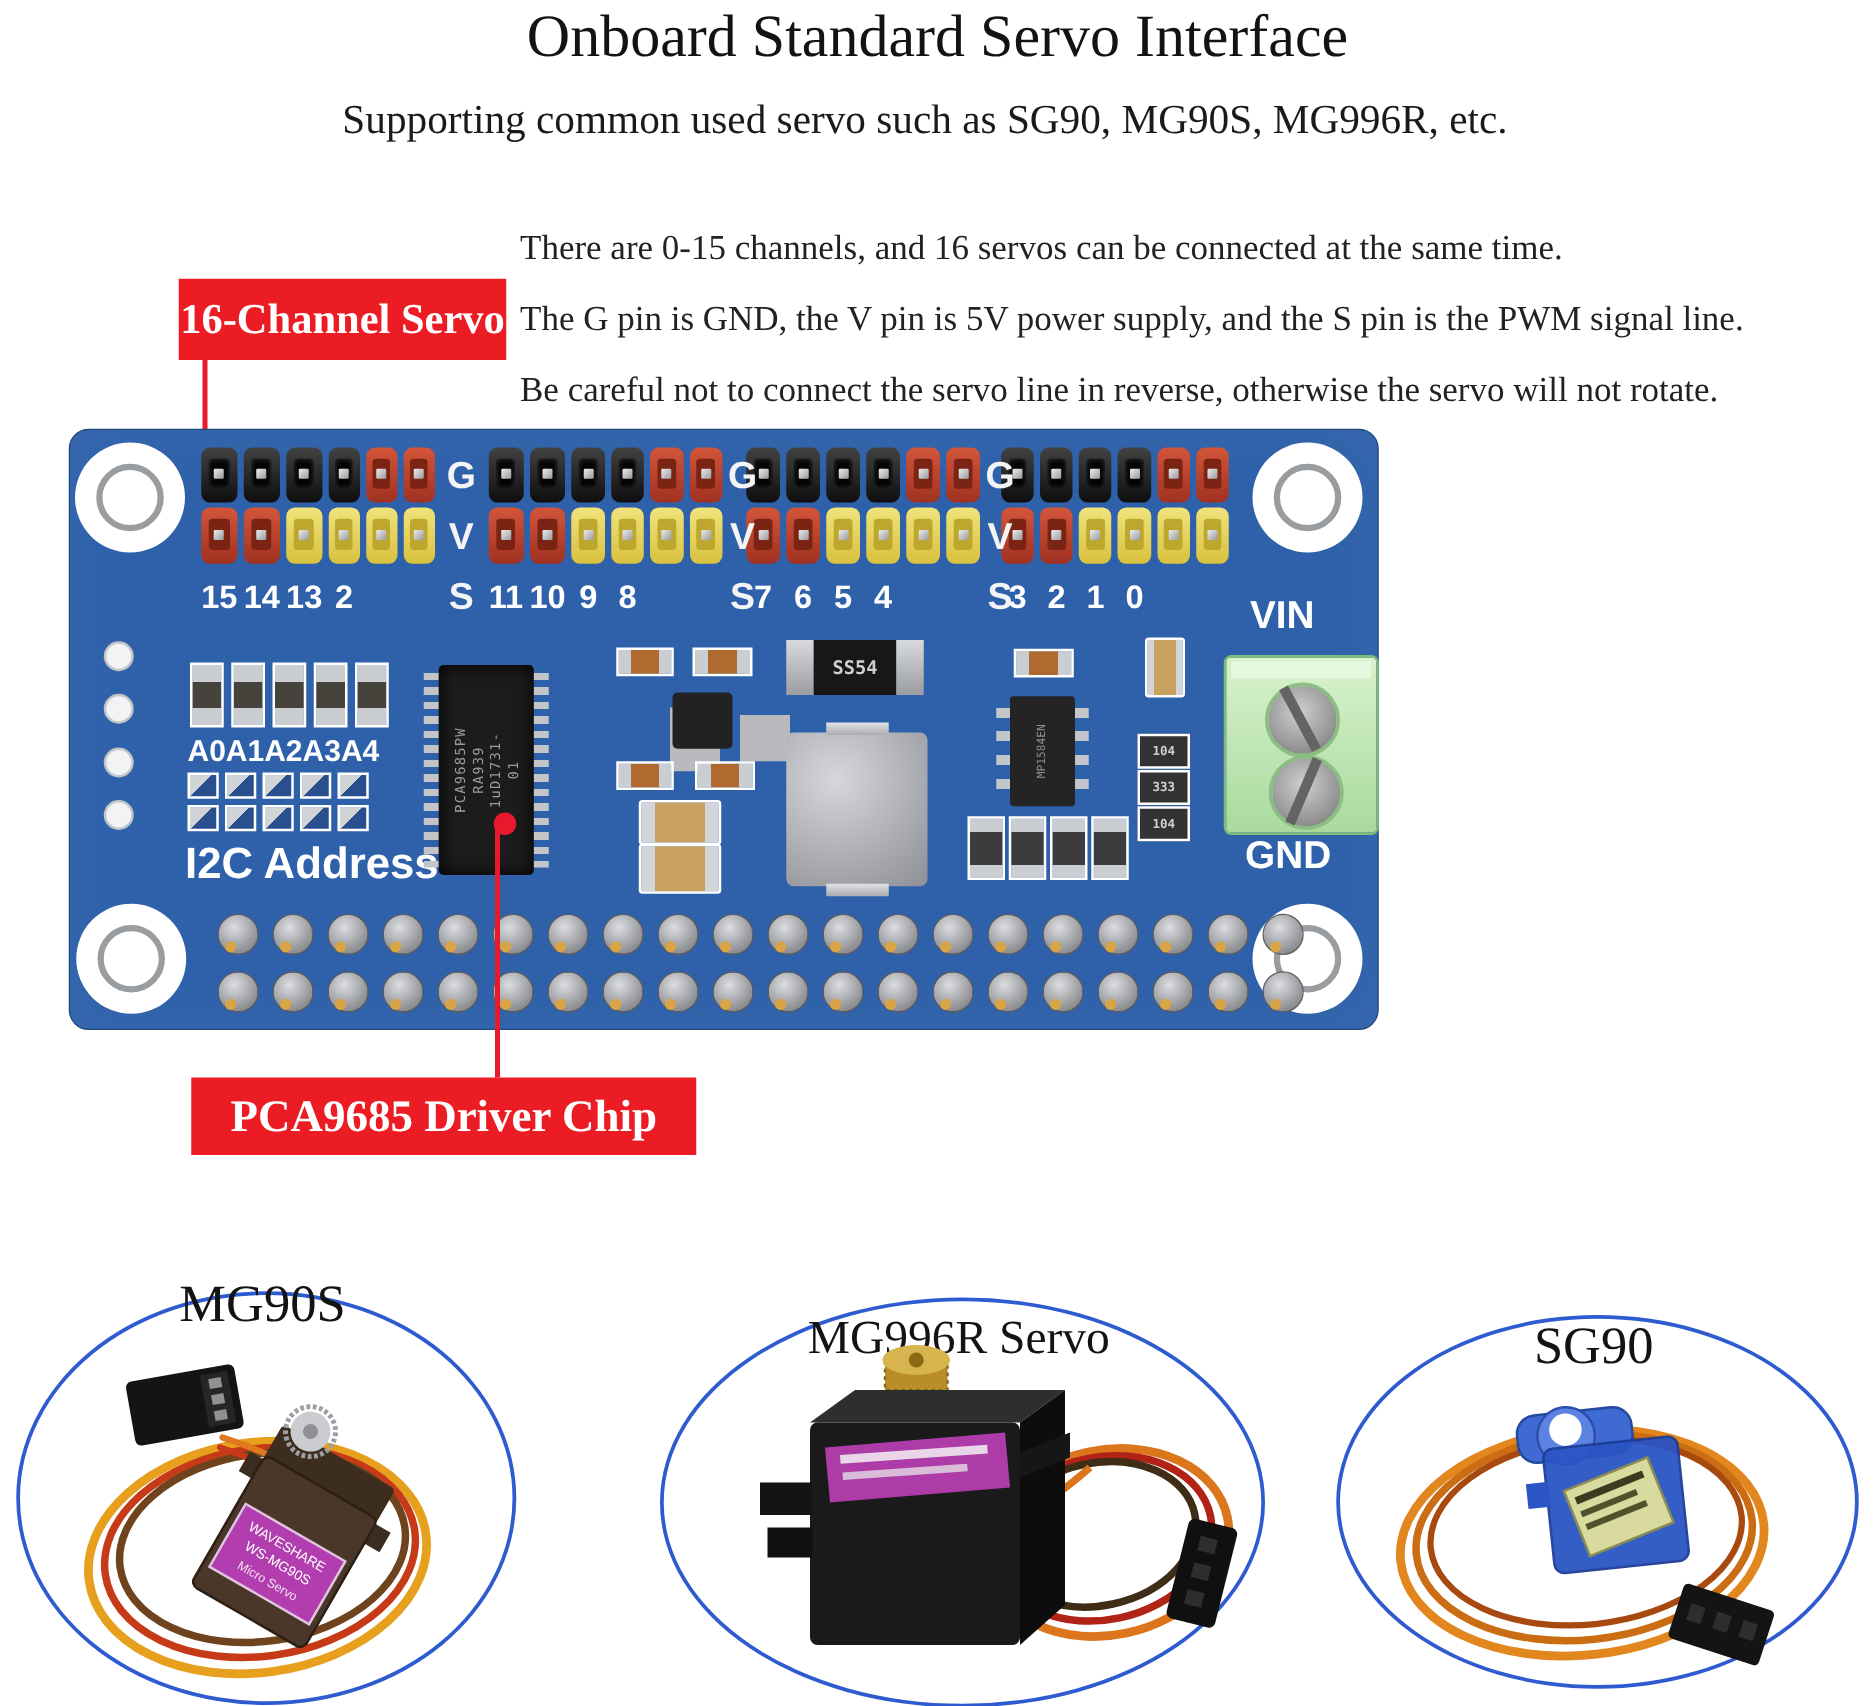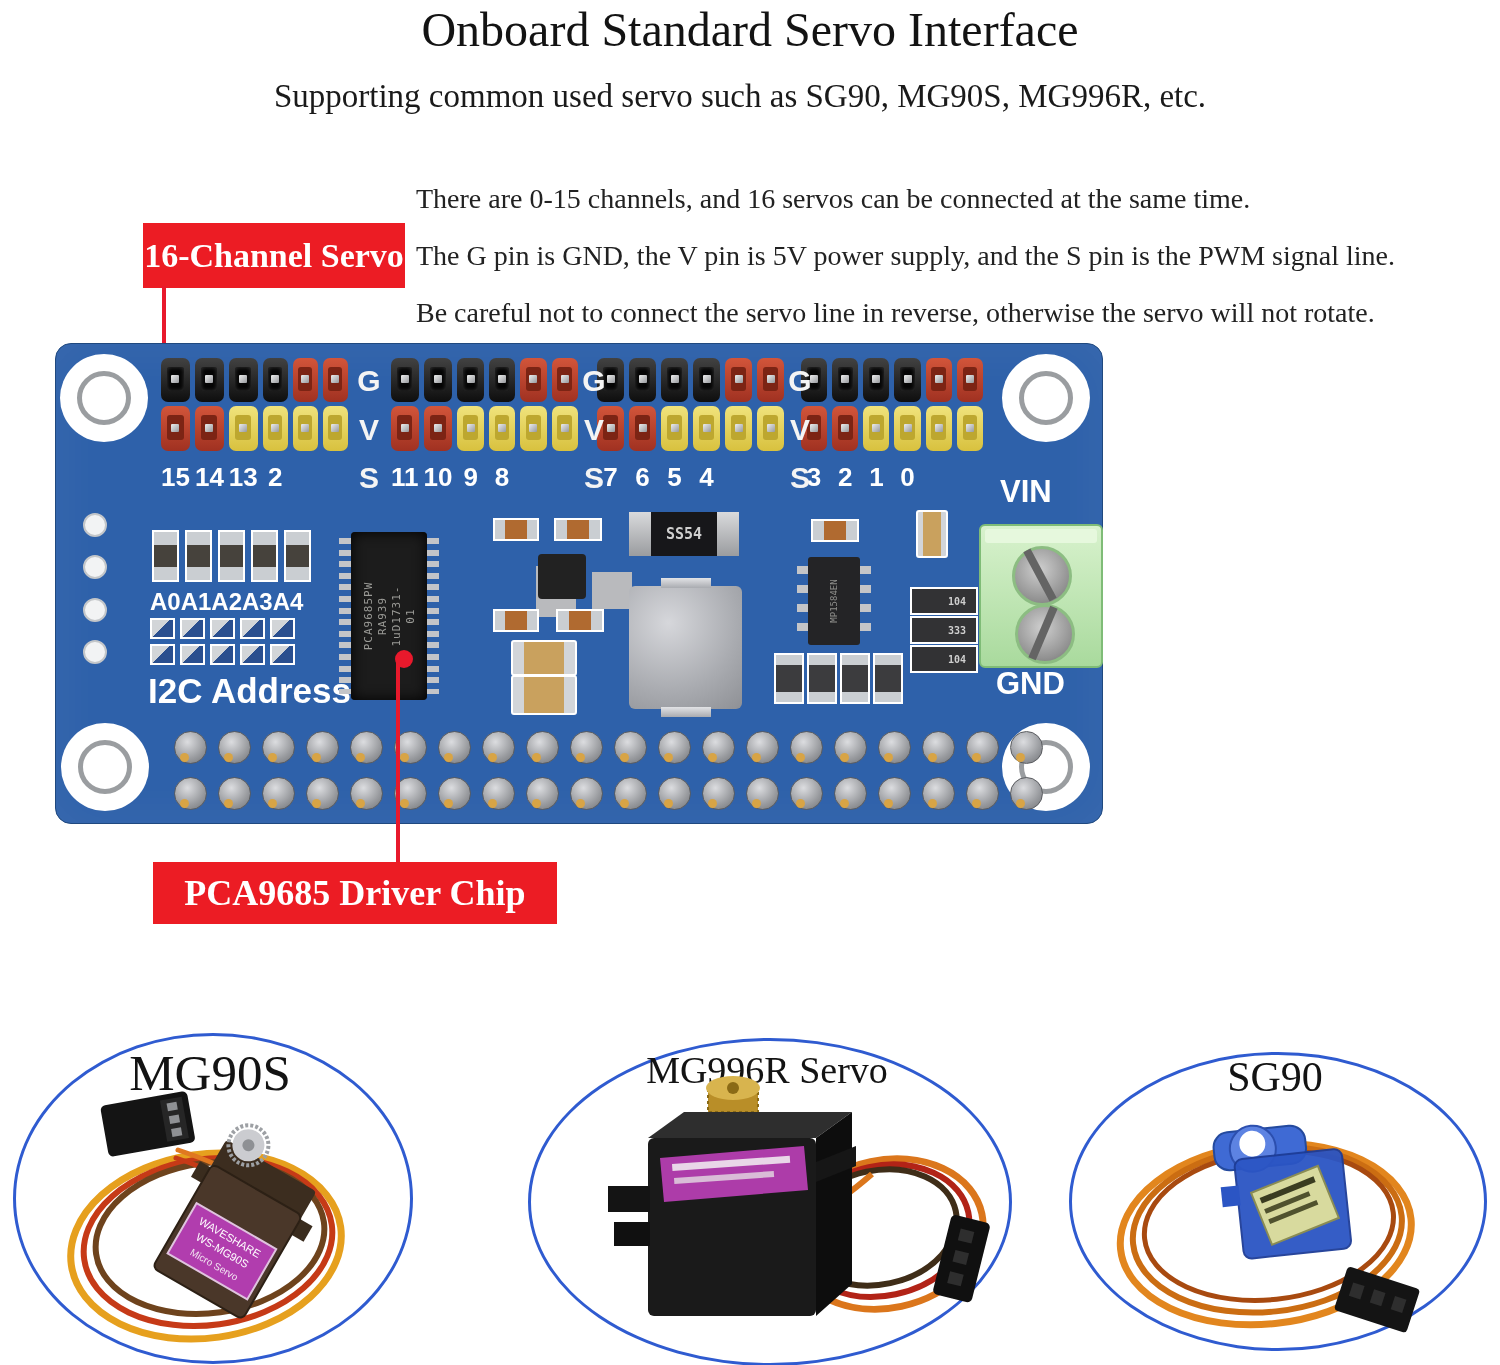--- a/index.html
+++ b/index.html
@@ -86,21 +86,21 @@
             background:repeating-linear-gradient(to bottom,#c4c5c8 0 8px,rgba(0,0,0,0) 8px 19px);}
   .soic .body{position:absolute;left:10px;right:10px;top:0;bottom:0;background:#242426;
               border-radius:3px;}
   .soic .mark{position:absolute;width:88px;height:52px;left:-8px;top:18px;transform:rotate(-90deg);
               text-align:center;color:#8f8f8c;font:9px "DejaVu Sans Mono",monospace;
               display:flex;align-items:center;justify-content:center;}
   .res-v2{width:26px;height:47px;border:2px solid #fff;
           background:linear-gradient(180deg,#caced2 0 22%,#3c3c3e 22% 78%,#caced2 78%);}
   .rlbl{width:38px;height:24px;border:2px solid #fff;background:#323234;color:#cfcfcf;
         display:flex;align-items:center;justify-content:center;
-        font:bold 10px "DejaVu Sans Mono",monospace;padding-left:26px;}
+        font:bold 10px "DejaVu Sans Mono",monospace;}
 
   .term{left:923px;top:180px;width:120px;height:140px;border:2px solid #7fbc77;border-radius:6px;
         background:linear-gradient(180deg,#d8f2cd,#a9da9d);}
   .term::before{content:'';position:absolute;left:4px;right:4px;top:3px;height:14px;
         background:#e6f8dd;border-radius:3px;}
   .screw{width:54px;height:54px;border-radius:50%;border:3px solid #8cbd82;
          background:radial-gradient(circle at 45% 38%,#cfcfcf,#929292 68%,#6e6e6e);}
   .screw::after{content:'';position:absolute;left:-3px;top:22px;width:56px;height:8px;
          background:#646464;}
   .screw.s1::after{transform:rotate(62deg);} .screw.s2::after{transform:rotate(113deg);}
@@ -458,21 +458,21 @@
 
   <div class="abs cl-line" style="left:396px;top:660px;width:4px;height:202px"></div>
   <div class="abs cl-dot" style="left:395px;top:650px"></div>
   <div class="abs red-label label2">PCA9685 Driver Chip</div>
 
 
   <div class="abs circle" style="left:13px;top:1033px;width:394px;height:325px"></div>
   <div class="abs circle" style="left:528px;top:1038px;width:478px;height:322px"></div>
   <div class="abs circle" style="left:1069px;top:1052px;width:412px;height:293px"></div>
 
-  <div class="abs c-label" style="left:13px;top:1044px;width:394px;font-size:51px">MG90S</div>
+  <div class="abs c-label" style="left:13px;top:1020px;width:394px;font-size:42px">MG90S</div>
   <div class="abs c-label" style="left:528px;top:1048px;width:478px;font-size:38px">MG996R Servo</div>
   <div class="abs c-label" style="left:1069px;top:1053px;width:412px;font-size:42px">SG90</div>
 
   <svg class="abs" style="left:48px;top:1088px" width="330" height="262" viewBox="0 0 330 262">
     <g fill="none" stroke-linecap="round">
       <ellipse cx="158" cy="158" rx="136" ry="92" stroke="#e6a01e" stroke-width="7" transform="rotate(-8 158 158)"></ellipse>
       <ellipse cx="160" cy="154" rx="125" ry="83" stroke="#c63a17" stroke-width="6" transform="rotate(-8 160 154)"></ellipse>
       <ellipse cx="162" cy="150" rx="115" ry="75" stroke="#6e431d" stroke-width="6" transform="rotate(-8 162 150)"></ellipse>
       <path d="M130,62 C160,72 185,82 200,98" stroke="#e07820" stroke-width="5"></path>
       <path d="M128,70 C158,80 180,90 196,104" stroke="#c63a17" stroke-width="5"></path>

